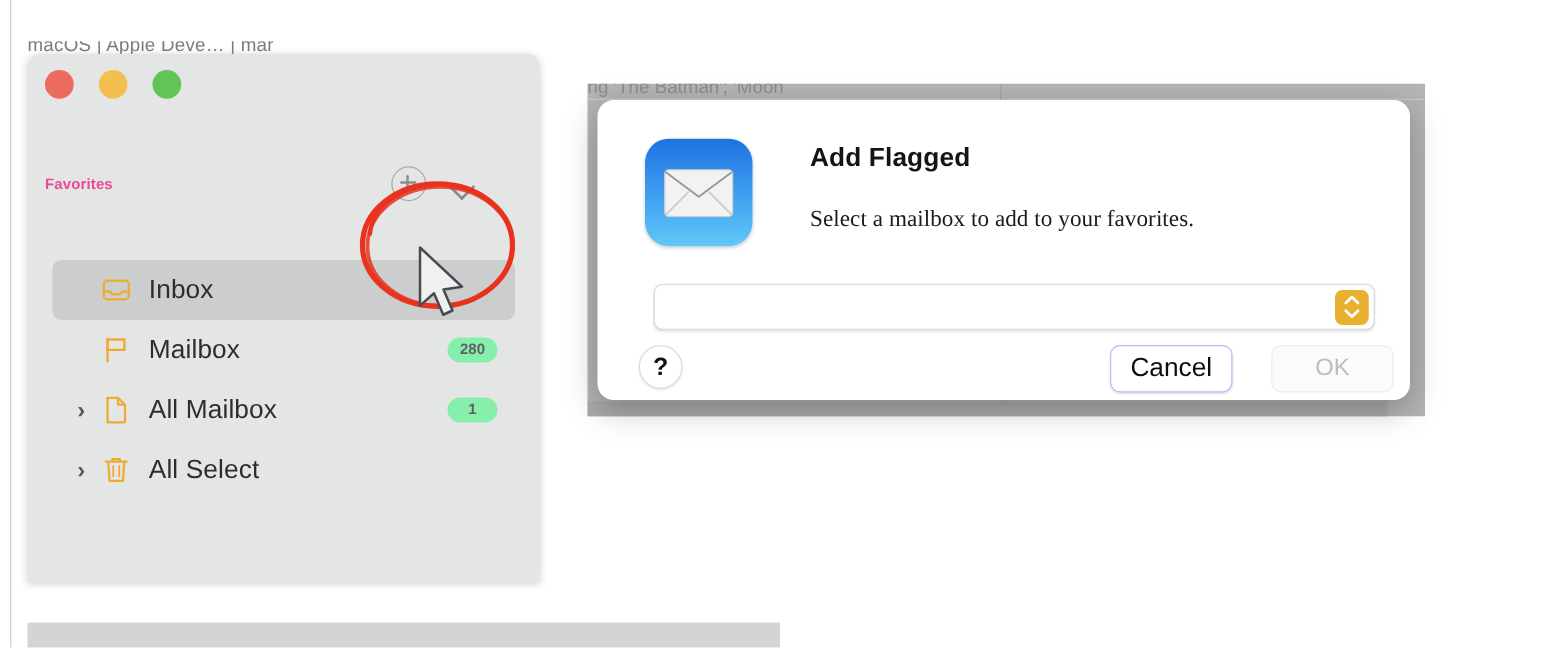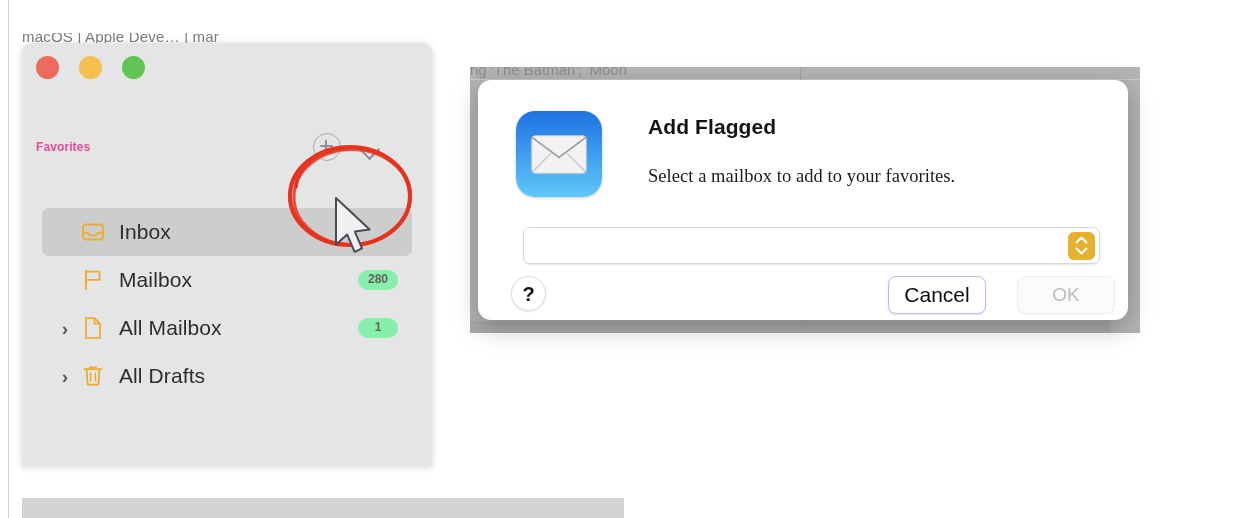--- a/index.html
+++ b/index.html
@@ -488,21 +488,21 @@
   <div class="side-row">
     <span class="disc">›</span>
     <span class="row-icon">
       <svg width="22" height="24" viewBox="0 0 22 24" fill="none">
         <path d="M2.6 5.2h16.8" stroke="#eeab33" stroke-width="1.8" stroke-linecap="round"></path>
         <path d="M8 5.2V3.3h6v1.9" stroke="#eeab33" stroke-width="1.8" fill="none" stroke-linejoin="round"></path>
         <path d="M4.6 5.2l1 15.4h10.8l1-15.4" stroke="#eeab33" stroke-width="1.8" fill="none" stroke-linejoin="round"></path>
         <path d="M8.6 9v8M13.4 9v8" stroke="#eeab33" stroke-width="1.5" stroke-linecap="round"></path>
       </svg>
     </span>
-    <span class="row-label">All Drafts</span>
+    <span class="row-label">All Select</span>
   </div>
 
 </div>
 
 <div class="annot-circle">
   <svg width="128" height="107" viewBox="0 0 128 107" fill="none">
     <ellipse cx="64" cy="53" rx="60" ry="49" stroke="#e8331f" stroke-width="4.2" fill="none"></ellipse>
     <ellipse cx="66" cy="54" rx="58" ry="47.5" stroke="#e8331f" stroke-width="3" fill="none" opacity=".85"></ellipse>
     <path d="M10 44c2-22 24-38 52-39" stroke="#e8331f" stroke-width="3.4" fill="none" stroke-linecap="round"></path>
   </svg>

